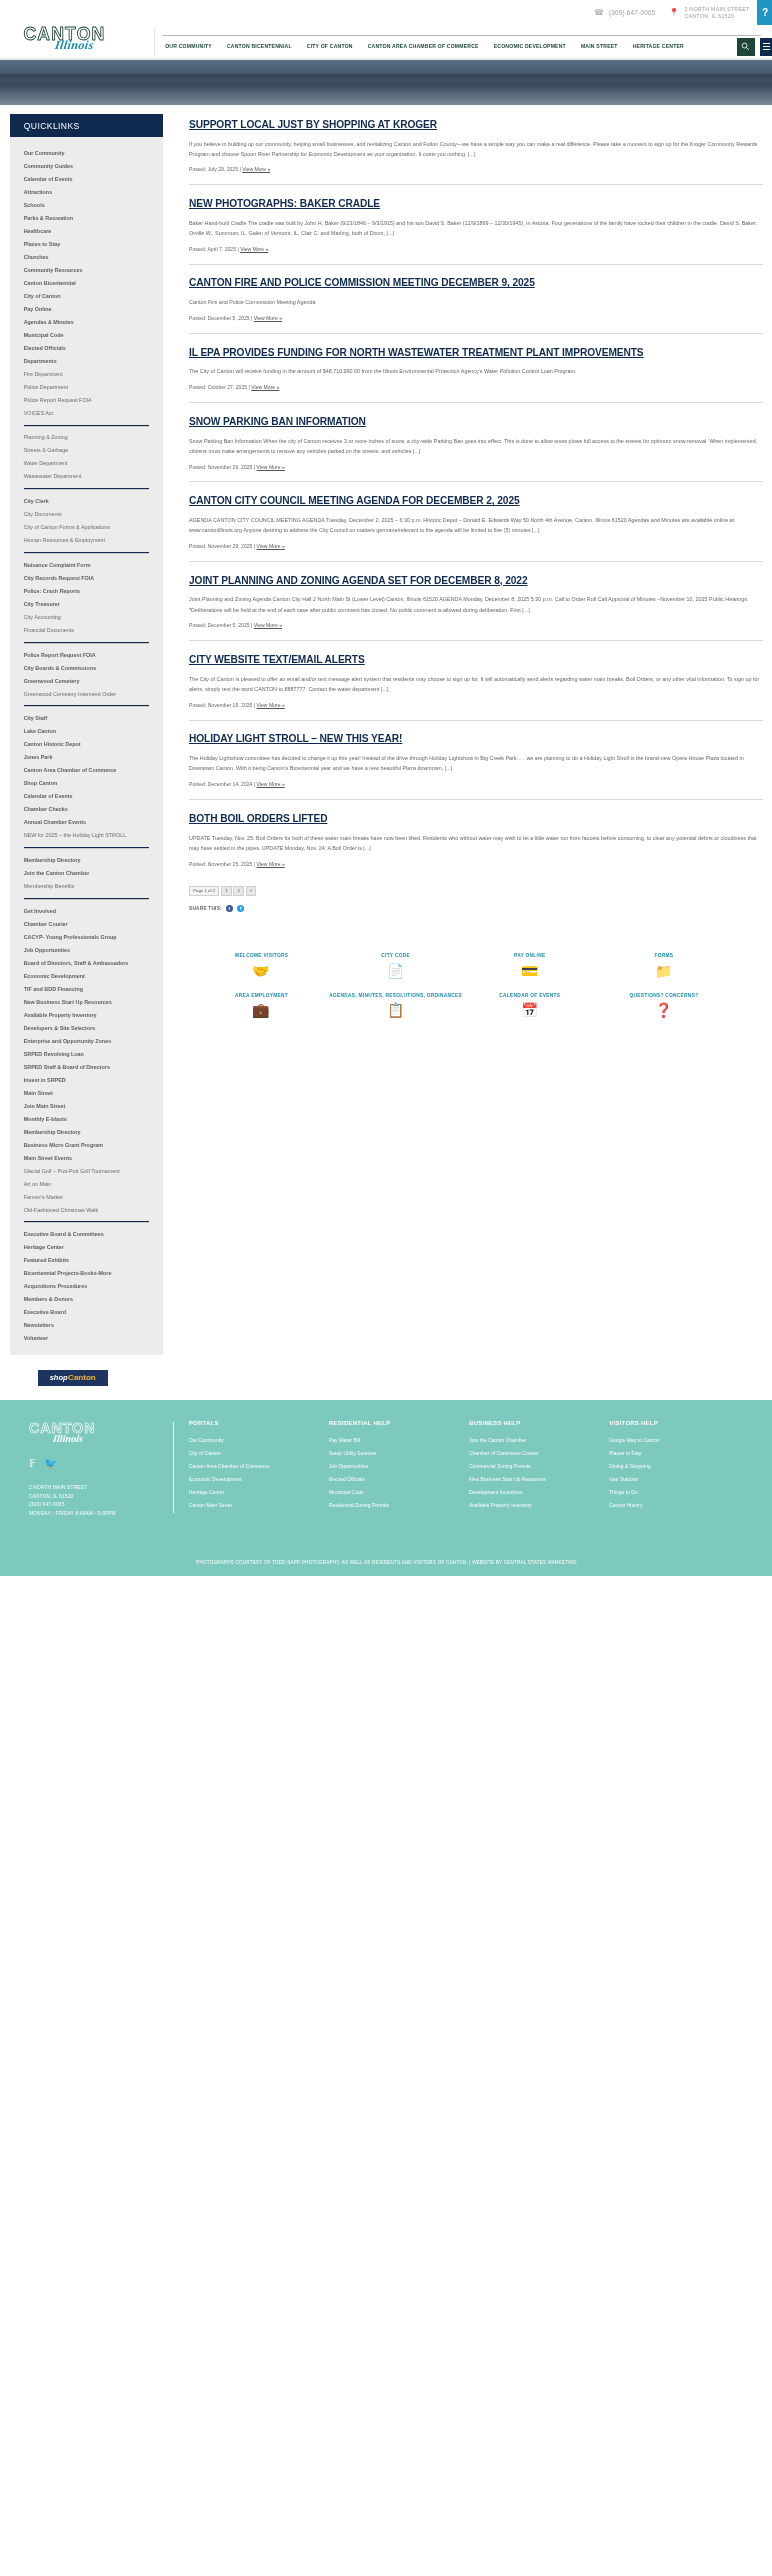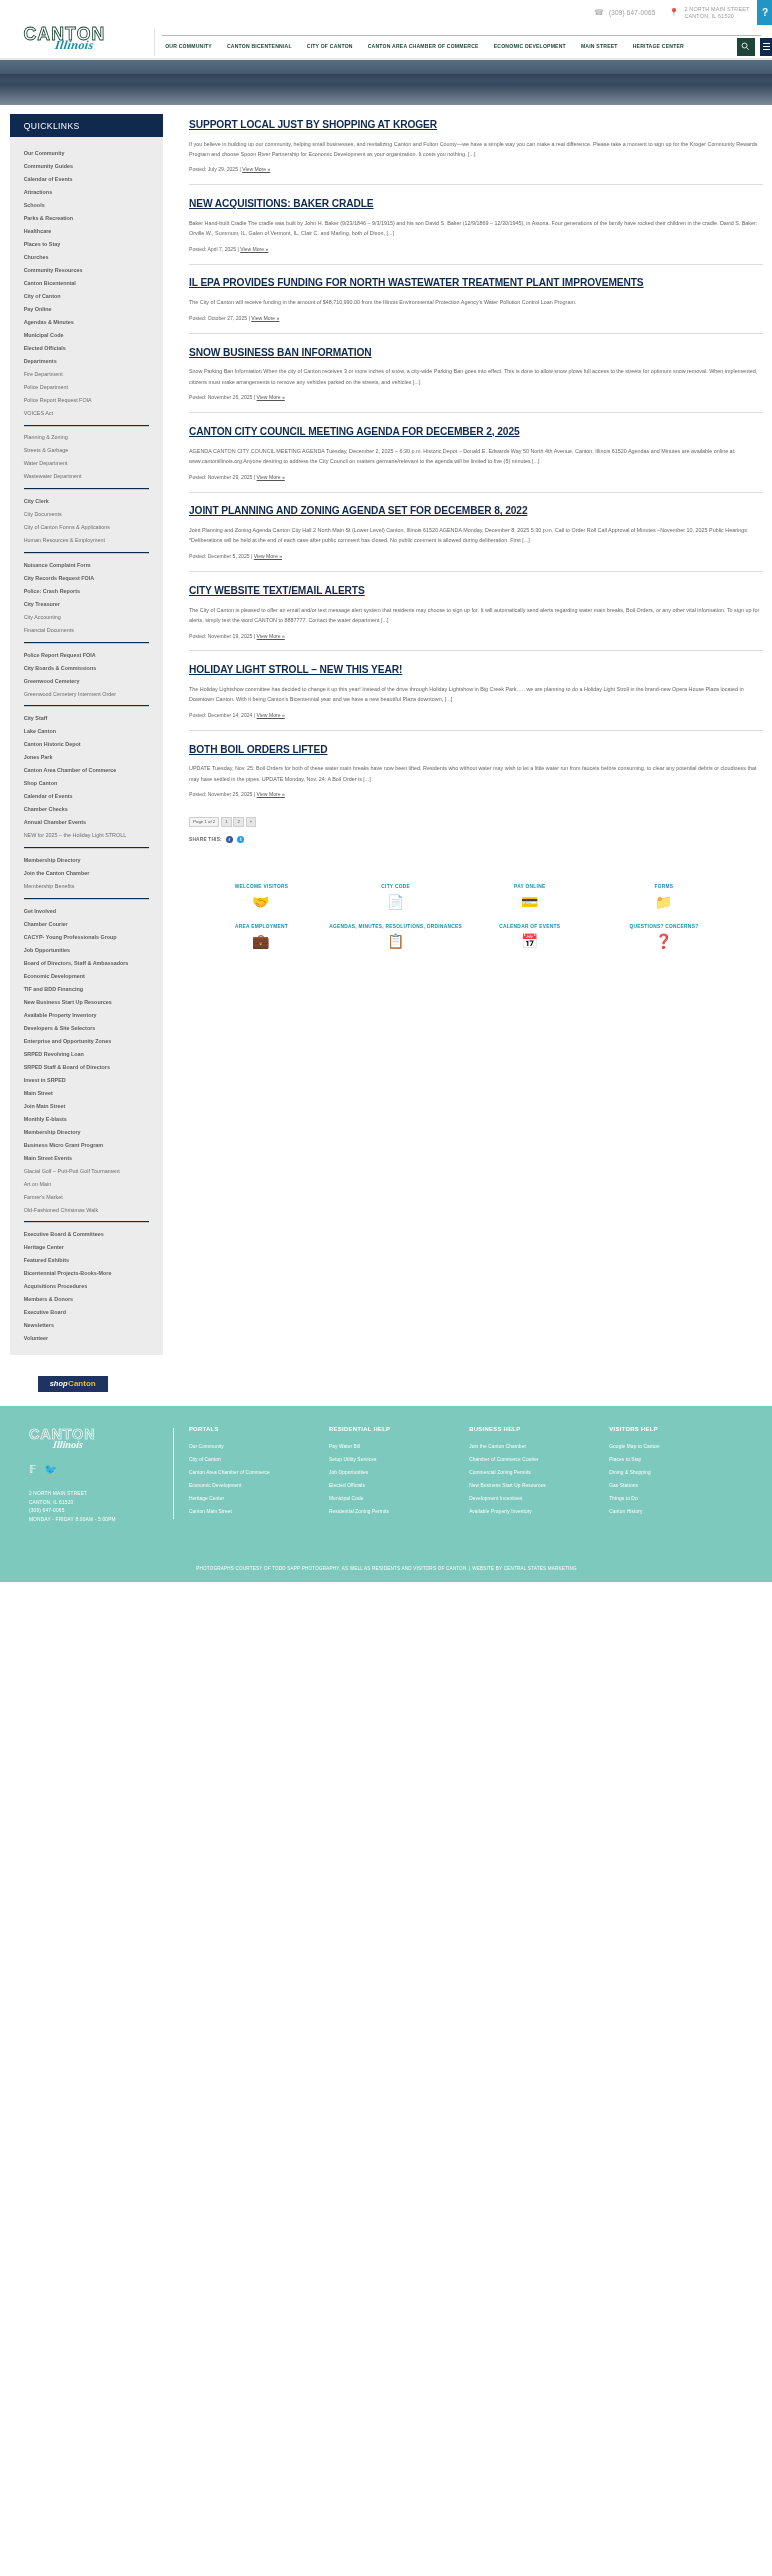--- a/index.html
+++ b/index.html
@@ -112,21 +112,21 @@
   .ql-item {
     display: block; font-size: 5.4px; color: #6d6d6d;
     padding: 3px 9.7px 3px 14px; line-height: 7px;
   }
   .ql-item.bold { font-weight: bold; color: #5d5d5d; }
   .ql-sep {
     height: 2.1px; margin: 4.8px 14px 4.8px 14px;
     border-top: 1.6px solid #0f2a4e; border-bottom: 0.5px solid #c9c9c9;
   }
   .shop-canton {
-    margin: 21px 0 14px 28px; width: 70px; height: 16px;
+    margin: 15px 0 14px 28px; width: 70px; height: 16px;
     background: #1d3461; display: flex; align-items: center;
     justify-content: center; gap: 0.5px;
   }
   .shop-canton .s1 { color: #fff; font-size: 7.5px; font-style: italic; font-weight: bold; }
   .shop-canton .s2 { color: #f5b721; font-size: 8px; font-weight: bold; }
 
   
   .article { padding-bottom: 1.1px; }
   .article + .article { border-top: 0.5px solid #dcdcdc; padding-top: 11.8px; }
   .art-title {
@@ -357,31 +357,36 @@
   </aside>
 
   <main class="content">
     <div id="articles">
         <article class="article">
           <a class="art-title">SUPPORT LOCAL JUST BY SHOPPING AT KROGER</a>
           <p class="art-excerpt">If you believe in building up our community, helping small businesses, and revitalizing Canton and Fulton County—we have a simple way you can make a real difference. Please take a moment to sign up for the Kroger Community Rewards Program and choose Spoon River Partnership for Economic Development as your organization. It costs you nothing. [...]</p>
           <div class="art-meta"><span>Posted: July 29, 2025 | </span><a>View More »</a></div>
         </article>
         <article class="article">
-          <a class="art-title">NEW ACQUISITIONS: BAKER CRADLE</a>
+          <a class="art-title">NEW PHOTOGRAPHS: BAKER CRADLE</a>
           <p class="art-excerpt">Baker Hand-built Cradle The cradle was built by John H. Baker (9/23/1846 – 9/3/1915) and his son David S. Baker (12/9/1869 – 12/30/1945), in Astoria. Four generations of the family have rocked their children in the cradle. David S. Baker: Orville W., Summum, IL, Galen of Vermont, IL, Clair C. and Marling, both of Dixon, [...]</p>
           <div class="art-meta"><span>Posted: April 7, 2025 | </span><a>View More »</a></div>
+        </article>
+        <article class="article">
+          <a class="art-title">CANTON FIRE AND POLICE COMMISSION MEETING DECEMBER 9, 2025</a>
+          <p class="art-excerpt">Canton Fire and Police Commission Meeting Agenda</p>
+          <div class="art-meta"><span>Posted: December 5, 2025 | </span><a>View More »</a></div>
         </article>
         <article class="article">
           <a class="art-title">IL EPA PROVIDES FUNDING FOR NORTH WASTEWATER TREATMENT PLANT IMPROVEMENTS</a>
           <p class="art-excerpt">The City of Canton will receive funding in the amount of $48,710,990.00 from the Illinois Environmental Protection Agency's Water Pollution Control Loan Program.</p>
           <div class="art-meta"><span>Posted: October 27, 2025 | </span><a>View More »</a></div>
         </article>
         <article class="article">
-          <a class="art-title">SNOW BUSINESS BAN INFORMATION</a>
+          <a class="art-title">SNOW PARKING BAN INFORMATION</a>
           <p class="art-excerpt">Snow Parking Ban Information When the city of Canton receives 3 or more inches of snow, a city-wide Parking Ban goes into effect. This is done to allow snow plows full access to the streets for optimum snow removal. When implemented, citizens must make arrangements to remove any vehicles parked on the streets, and vehicles [...]</p>
           <div class="art-meta"><span>Posted: November 26, 2025 | </span><a>View More »</a></div>
         </article>
         <article class="article">
           <a class="art-title">CANTON CITY COUNCIL MEETING AGENDA FOR DECEMBER 2, 2025</a>
           <p class="art-excerpt">AGENDA CANTON CITY COUNCIL MEETING AGENDA Tuesday, December 2, 2025 – 6:30 p.m. Historic Depot – Donald E. Edwards Way 50 North 4th Avenue, Canton, Illinois 61520 Agendas and Minutes are available online at: www.cantonillinois.org Anyone desiring to address the City Council on matters germane/relevant to the agenda will be limited to five (5) minutes [...]</p>
           <div class="art-meta"><span>Posted: November 29, 2025 | </span><a>View More »</a></div>
         </article>
         <article class="article">
           <a class="art-title">JOINT PLANNING AND ZONING AGENDA SET FOR DECEMBER 8, 2022</a>

